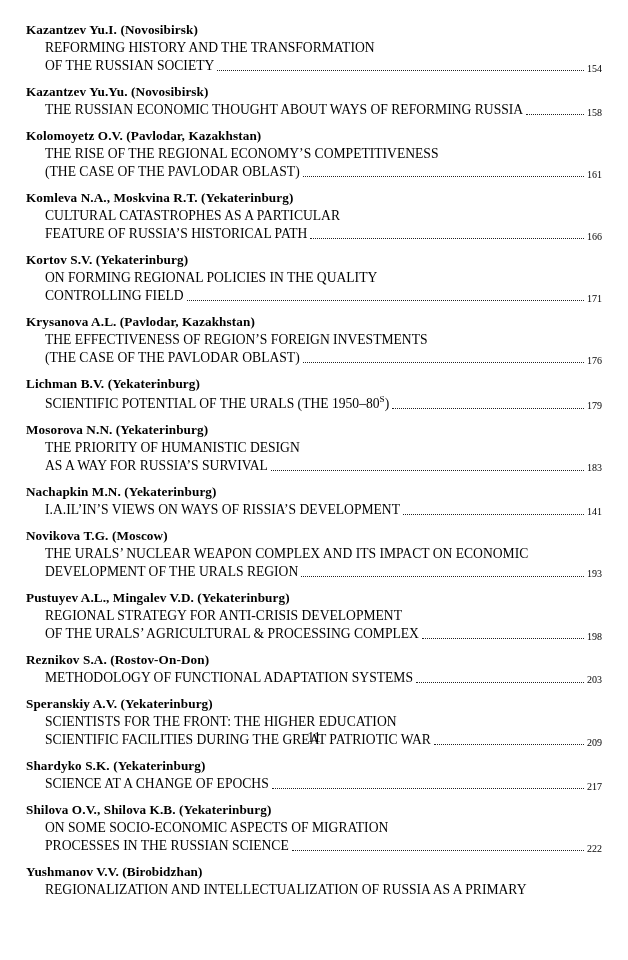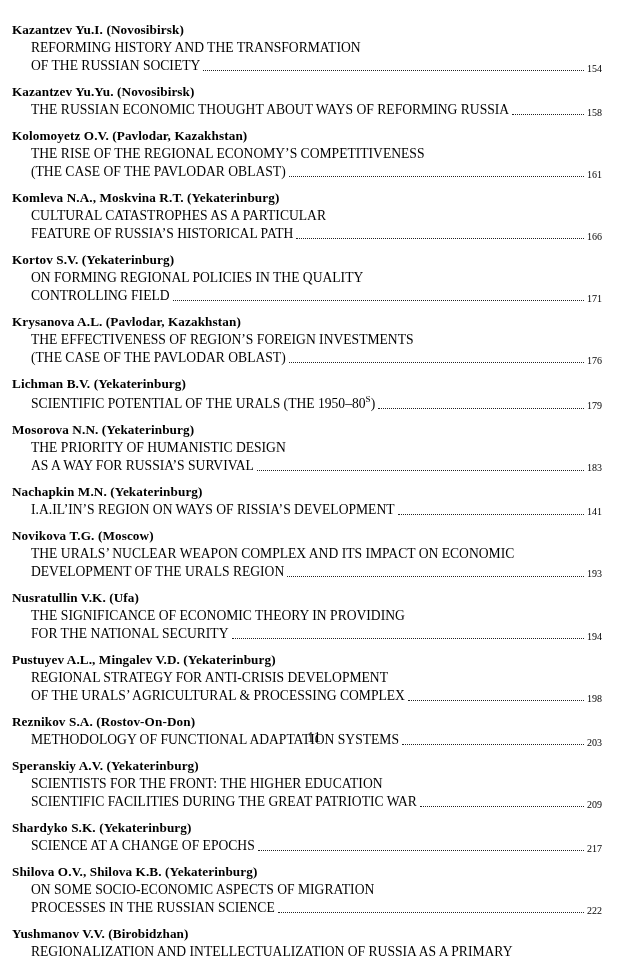--- a/index.html
+++ b/index.html
@@ -12,21 +12,21 @@
     height: 960px;
     font-family: "Liberation Serif", serif;
     color: #000000;
     position: relative;
     overflow: hidden;
   }
   .page {
     width: 628px;
     height: 792px;
     box-sizing: border-box;
-    padding: 22px 26px 0 12px;
+    padding: 22px 26px 0 26px;
     position: relative;
   }
   .toc {
     display: block;
   }
   .entry {
     margin-bottom: 9px;
   }
   .author {
     font-weight: bold;
@@ -188,53 +188,38 @@
             <span class="title-text">AS A WAY FOR RUSSIA’S SURVIVAL</span>
             <span class="dots"></span>
             <span class="pageno">183</span>
           </div>
         </div>
       </div>
       <div class="entry">
         <div class="author">Nachapkin M.N. (Yekaterinburg)</div>
         <div class="titles">
           <div class="title-line">
-            <span class="title-text">I.A.IL’IN’S REGION ON WAYS OF RISSIA’S DEVELOPMENT</span>
+            <span class="title-text">I.A.IL’IN’S VIEWS ON WAYS OF RISSIA’S DEVELOPMENT</span>
             <span class="dots"></span>
             <span class="pageno">141</span>
           </div>
         </div>
       </div>
       <div class="entry">
         <div class="author">Novikova T.G. (Moscow)</div>
         <div class="titles">
           <div class="title-line nodots">
             <span class="title-text">THE URALS’ NUCLEAR WEAPON COMPLEX AND ITS IMPACT ON ECONOMIC</span>
             <span class="dots"></span>
             <span class="pageno"></span>
           </div>
           <div class="title-line">
             <span class="title-text">DEVELOPMENT OF THE URALS REGION</span>
             <span class="dots"></span>
             <span class="pageno">193</span>
-          </div>
-        </div>
-      </div>
-      <div class="entry">
-        <div class="author">Nusratullin V.K. (Ufa)</div>
-        <div class="titles">
-          <div class="title-line nodots">
-            <span class="title-text">THE SIGNIFICANCE OF ECONOMIC THEORY IN PROVIDING</span>
-            <span class="dots"></span>
-            <span class="pageno"></span>
-          </div>
-          <div class="title-line">
-            <span class="title-text">FOR THE NATIONAL SECURITY</span>
-            <span class="dots"></span>
-            <span class="pageno">194</span>
           </div>
         </div>
       </div>
       <div class="entry">
         <div class="author">Pustuyev A.L., Mingalev V.D. (Yekaterinburg)</div>
         <div class="titles">
           <div class="title-line nodots">
             <span class="title-text">REGIONAL STRATEGY FOR ANTI-CRISIS DEVELOPMENT</span>
             <span class="dots"></span>
             <span class="pageno"></span>

